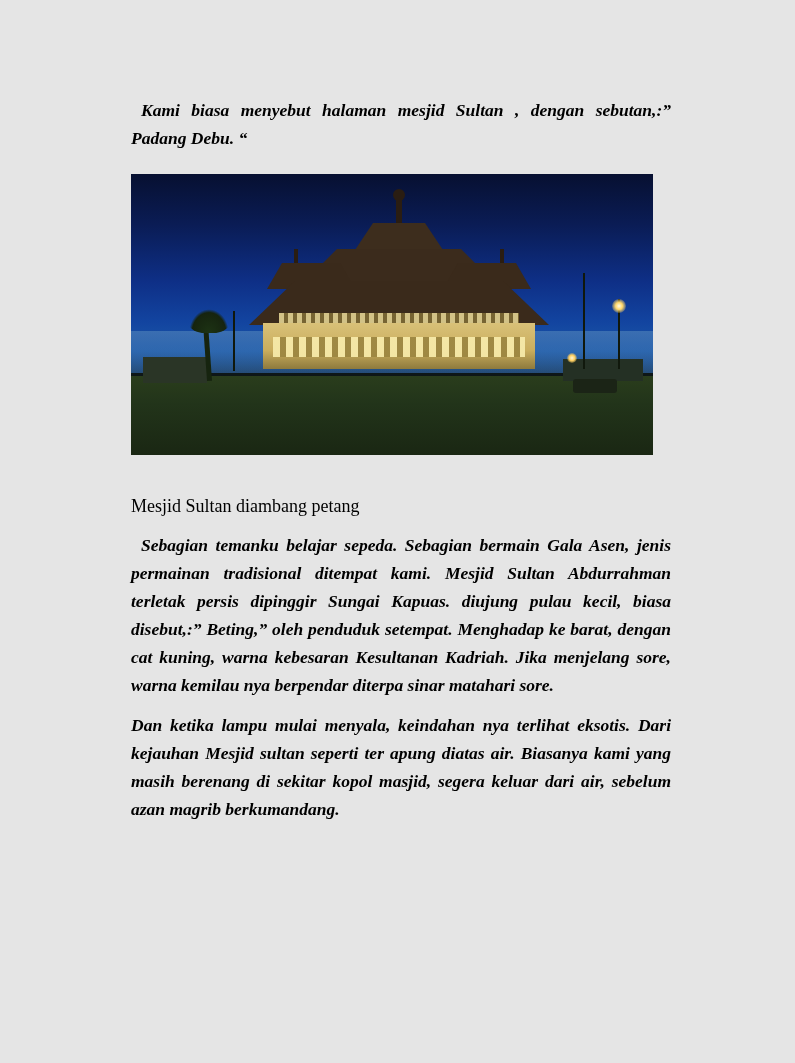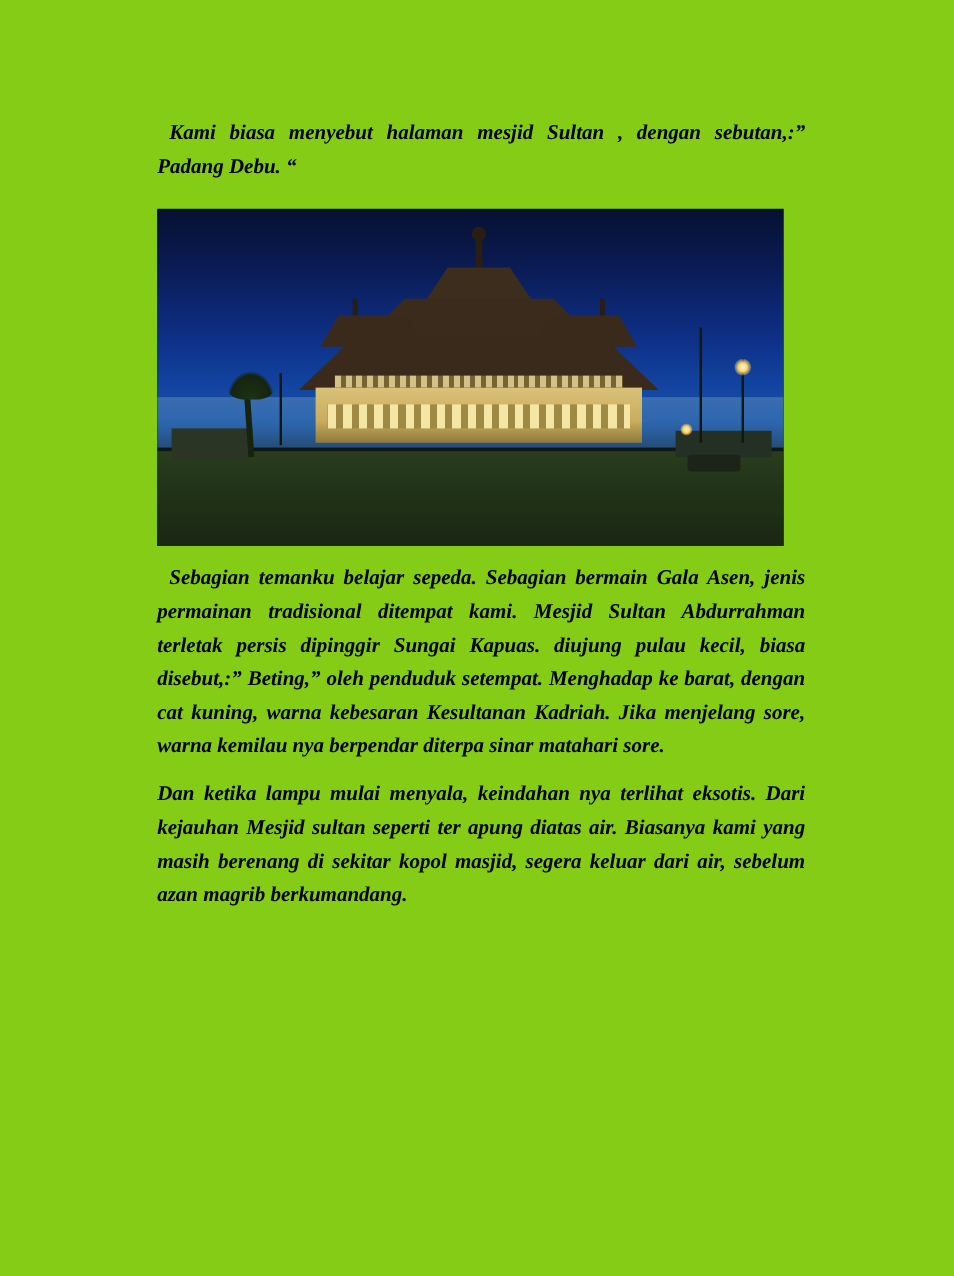--- a/index.html
+++ b/index.html
@@ -13,21 +13,21 @@
     position: relative;
     font-family: "Liberation Serif", serif;
     color: #000000;
     overflow: hidden;
   }
   .page {
     position: absolute;
     top: 0; left: 0;
     width: 795px;
     height: 1063px;
-    background: #84cc16;
+    background: #e5e5e5;
   }
   .content {
     position: absolute;
     left: 131px;
     top: 96px;
     width: 540px;
   }
   .para {
     font-family: "Liberation Serif", serif;
     font-style: italic;
@@ -291,20 +291,23 @@
         <div class="mini-spire right"></div>
         <div class="mini-roof left"></div>
         <div class="mini-roof right"></div>
         <div class="roof-1"></div>
         <div class="frieze"></div>
         <div class="body-wall"></div>
         <div class="windows"></div>
       </div>
     </div>
 
+    <div class="caption-block">
+      <p class="caption">Mesjid Sultan diambang petang</p>
+    </div>
 
     <p class="para para-indent body-para">Sebagian  temanku  belajar  sepeda.  Sebagian  bermain  Gala Asen, jenis permainan tradisional ditempat kami. Mesjid  Sultan  Abdurrahman  terletak  persis  dipinggir Sungai Kapuas. diujung pulau kecil, biasa disebut,:” Beting,”  oleh penduduk setempat.  Menghadap ke barat, dengan   cat  kuning,   warna   kebesaran   Kesultanan Kadriah.  Jika  menjelang  sore,  warna   kemilau  nya berpendar diterpa sinar matahari sore.</p>
 
     <p class="para body-para">Dan ketika lampu mulai menyala, keindahan nya terlihat eksotis. Dari kejauhan Mesjid sultan seperti ter apung diatas air. Biasanya   kami  yang  masih  berenang  di sekitar kopol masjid, segera keluar dari air, sebelum azan magrib berkumandang.</p>
 
   </div>
 
 
 </div>
 

